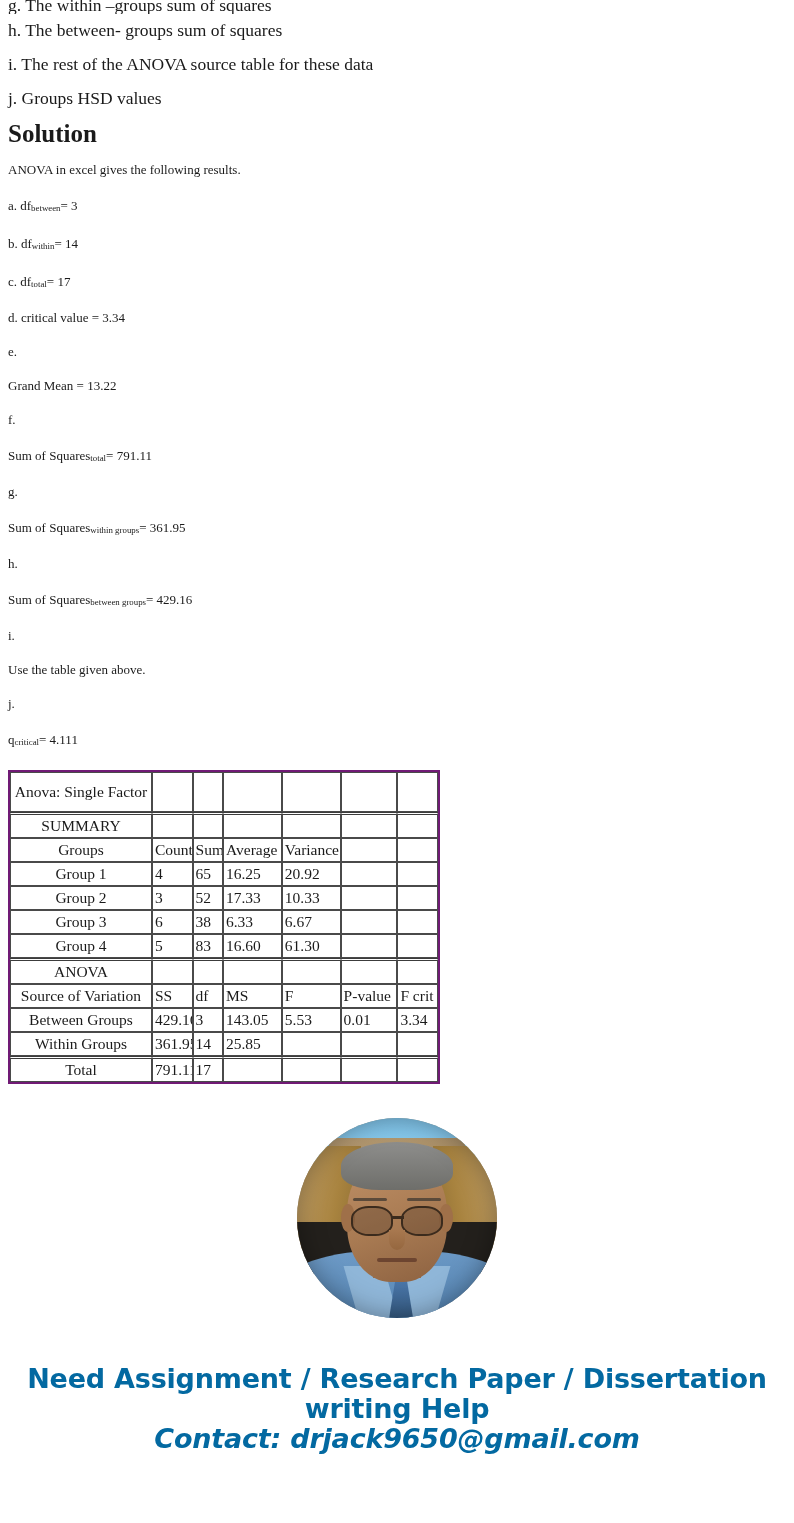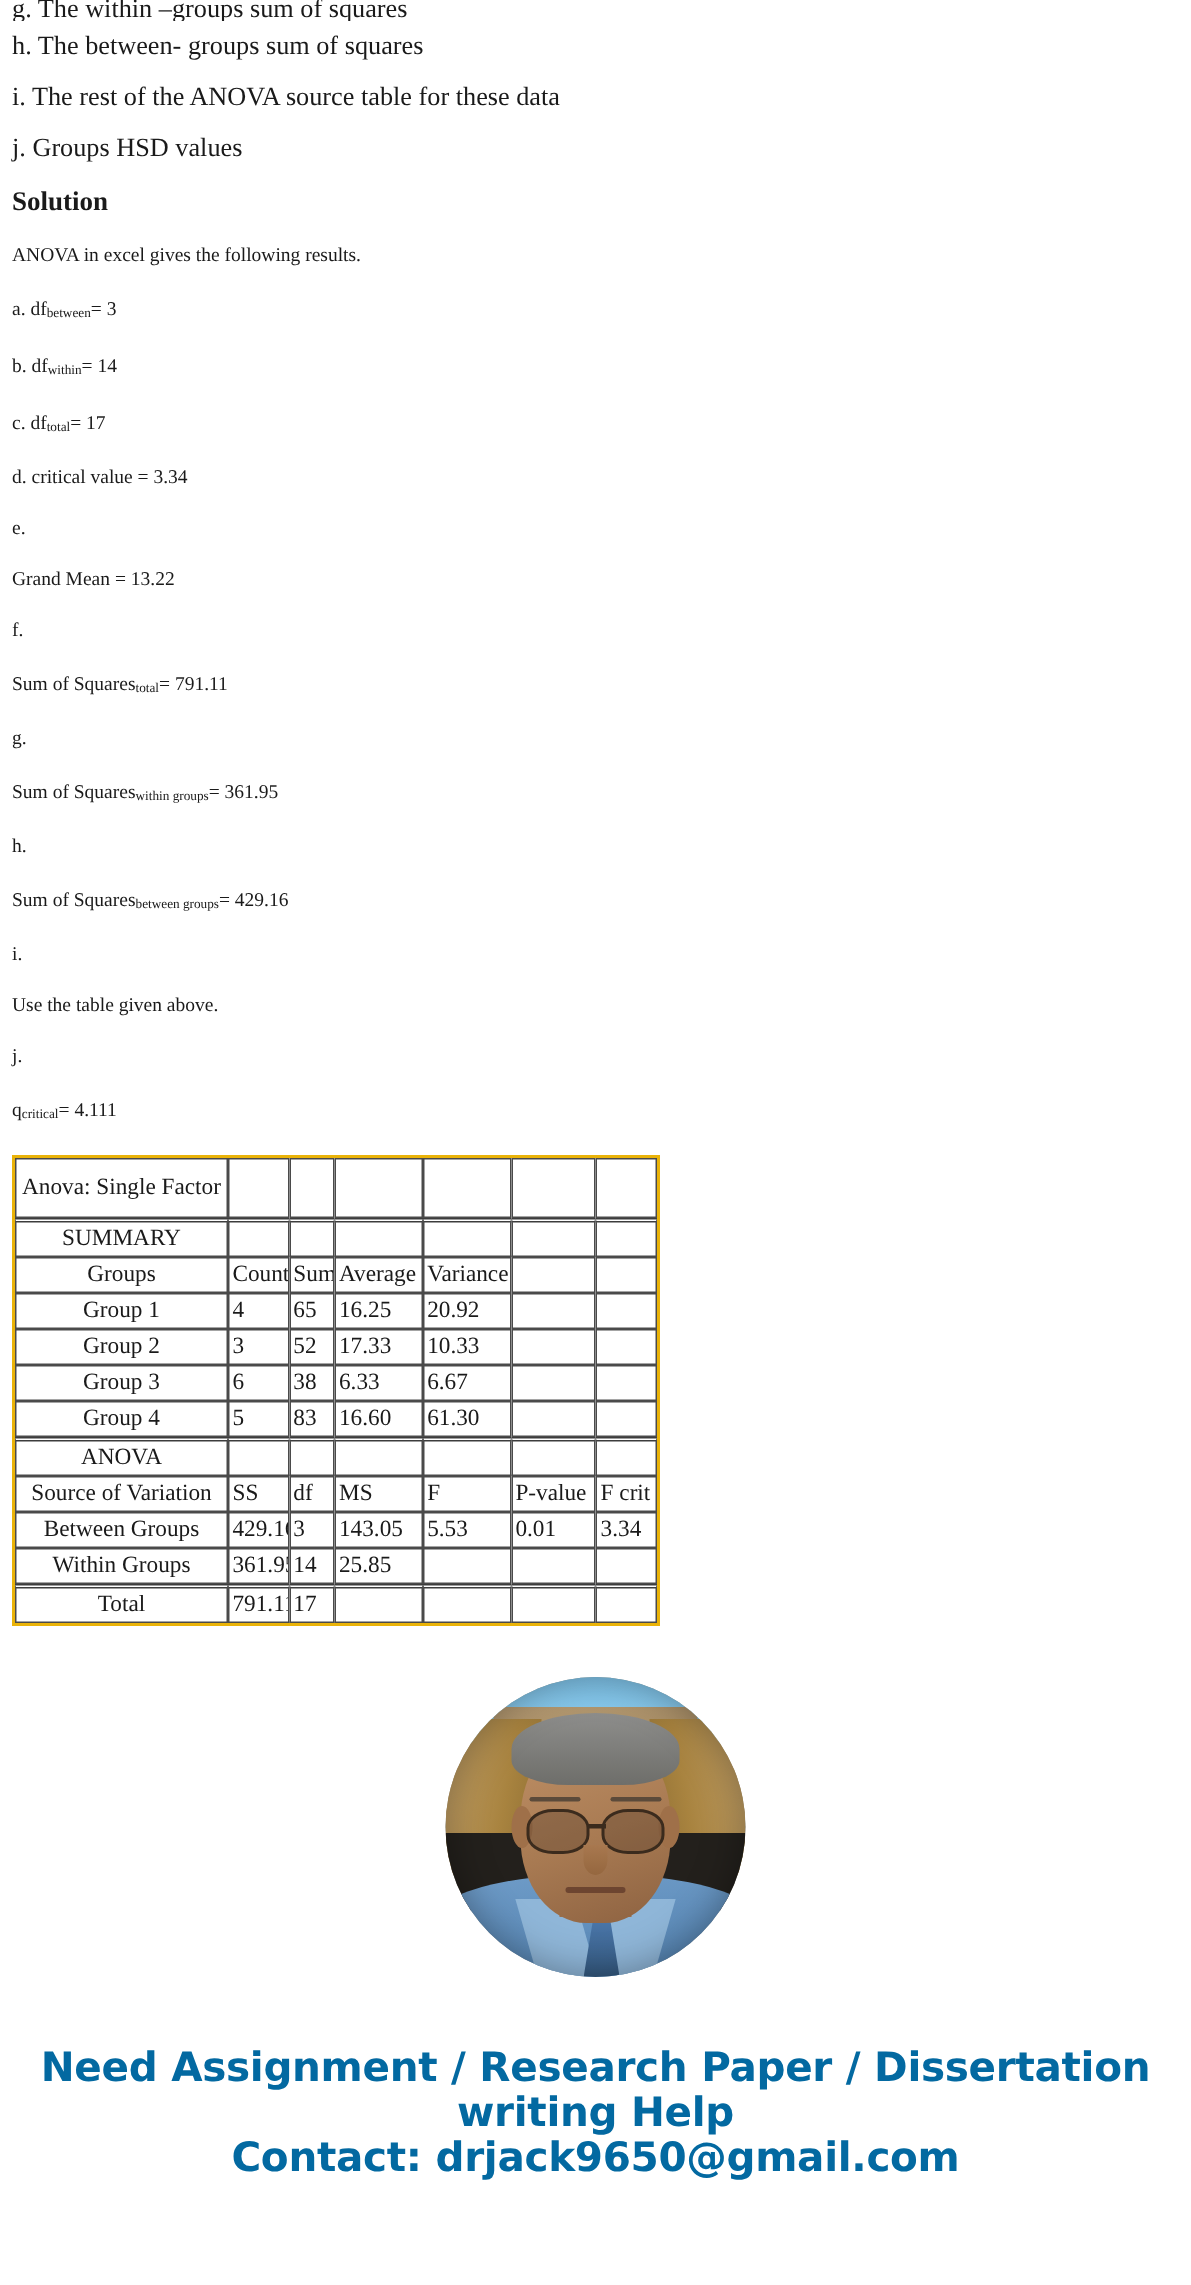--- a/index.html
+++ b/index.html
@@ -36,21 +36,21 @@
     display: flex;
     align-items: center;
     white-space: nowrap;
   }
   .q-line.first {
     height: 14px;
     align-items: flex-end;
     overflow: hidden;
   }
   .sec-title {
-    font-size: 18px;
+    font-size: 25px;
     font-weight: bold;
     margin: 0;
     height: 36px;
     display: flex;
     align-items: center;
   }
   .p-line {
     font-size: 13px;
     line-height: 1.0;
     margin: 0;
@@ -71,21 +71,21 @@
   
   .table-wrap {
     padding: 0 8px;
     margin-top: 12px;
   }
   table.anova {
     border-collapse: separate;
     border-spacing: 0;
     table-layout: fixed;
     width: 432px;
-    border: 2px solid #eab308;
+    border: 2px solid #701a75;
     background: #ffffff;
     font-family: "Liberation Serif", "DejaVu Serif", serif;
   }
   table.anova td {
     border: 1px solid #4a4a4a;
     font-size: 15.5px;
     line-height: 1.12;
     padding: 1px 2px;
     height: 20px;
     vertical-align: middle;
@@ -238,20 +238,21 @@
   }
   .footer .l1 {
     font-size: 27px;
     line-height: 1.12;
     letter-spacing: -0.2px;
   }
   .footer .l2 {
     font-size: 27px;
     line-height: 1.12;
     letter-spacing: -0.2px;
+    font-style: italic;
   }
 </style>
 </head>
 <body>
 
 <div class="page">
 
   <div class="body-text">
 
     <div class="q-line first">g. The within –groups sum of squares</div>

